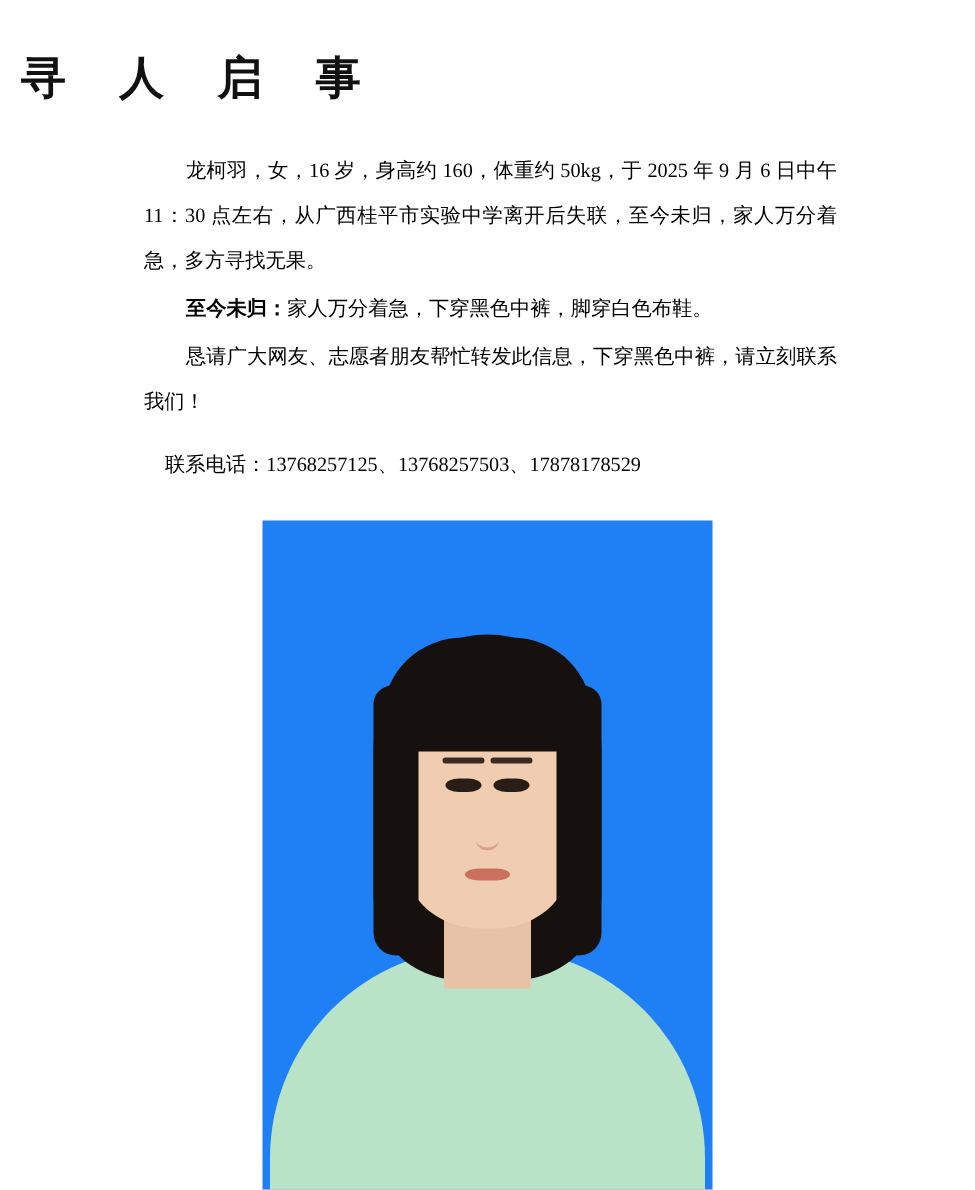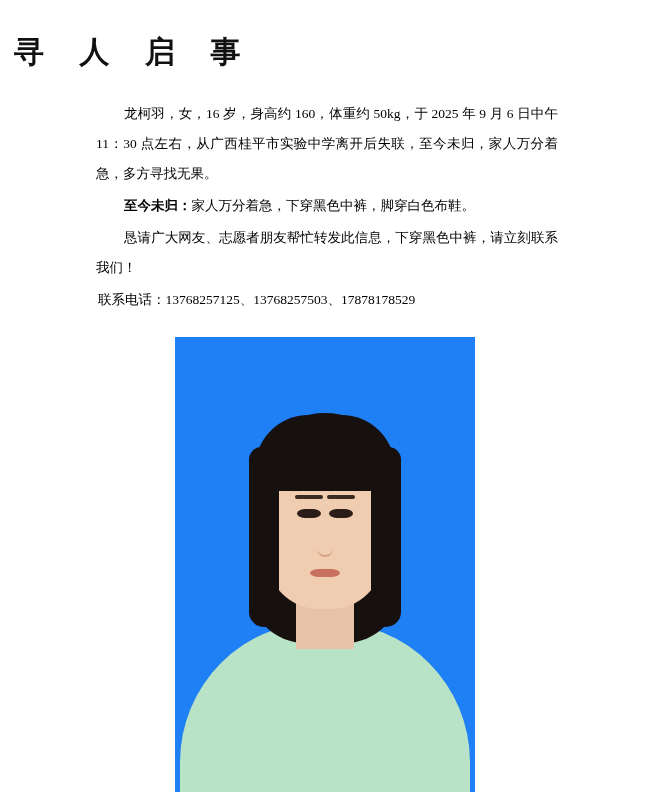--- a/index.html
+++ b/index.html
@@ -39,21 +39,21 @@
     text-align: justify;
   }
   .para {
     margin: 0 0 2px 0;
     text-indent: 28px;
   }
   .label-bold {
     font-weight: bold;
   }
   .contact {
-    margin: 0;
+    margin: 12px;
     text-indent: 0;
     padding-left: 2px;
   }
   .photo-wrap {
     margin-top: 22px;
     display: flex;
     justify-content: center;
   }
   .photo {
     position: relative;

